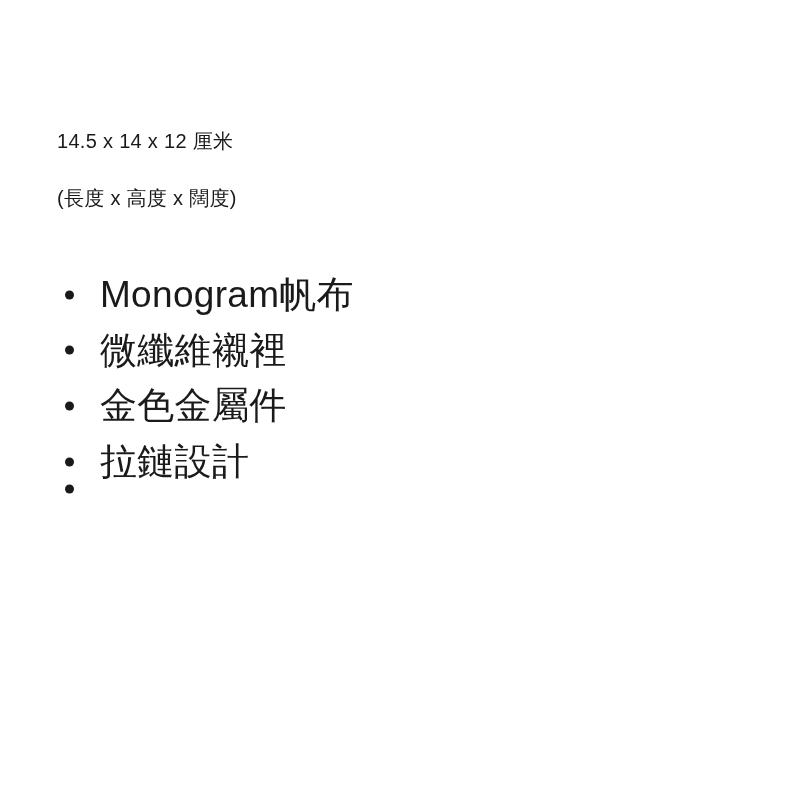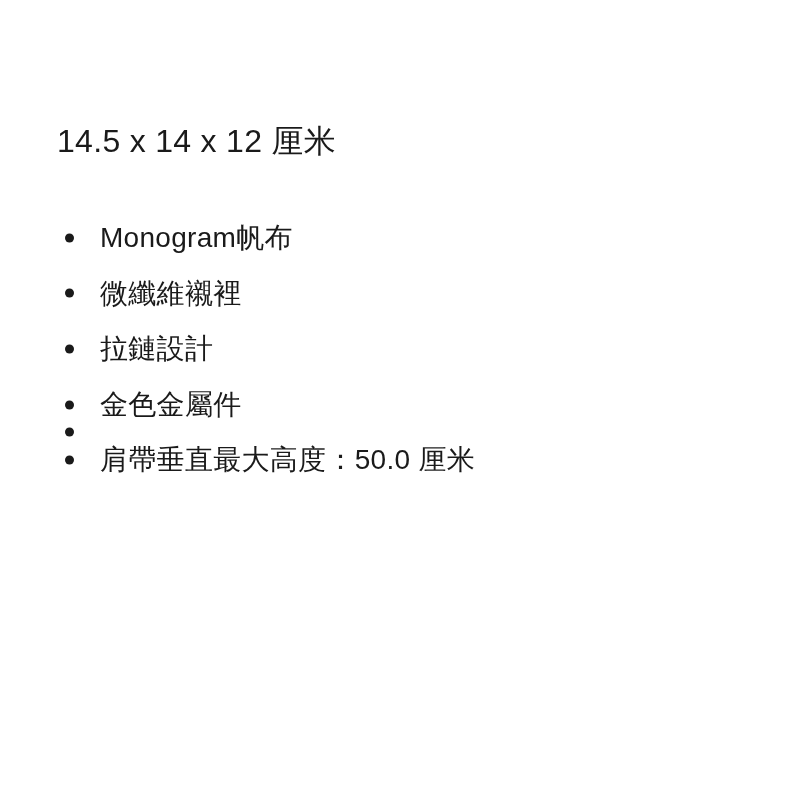--- a/index.html
+++ b/index.html
@@ -11,36 +11,36 @@
     }
     body {
       font-family: "Liberation Sans", "DejaVu Sans", sans-serif;
       color: #1a1a1a;
       -webkit-font-smoothing: antialiased;
     }
     .content {
       padding: 113px 40px 0 57px;
     }
     .dims {
-      font-size: 32px;
+      font-size: 20px;
       line-height: 57px;
       font-weight: 400;
       letter-spacing: 0.3px;
     }
     .dims .dims-line {
       display: block;
     }
     .detail-list {
       list-style: none;
       margin-top: 40px;
     }
     .detail-list li {
       position: relative;
       padding-left: 43px;
-      font-size: 28px;
+      font-size: 37px;
       line-height: 55.6px;
       letter-spacing: 0.3px;
     }
     .bullet {
       position: absolute;
       left: 8px;
       top: 50%;
       transform: translateY(-50%);
       width: 9px;
       height: 9px;
@@ -48,41 +48,38 @@
       background: #1a1a1a;
     }
   </style>
 </head>
 <body>
 
 <div class="content">
 
   <div class="dims">
     <span class="dims-line">14.5 x 14 x 12 厘米</span>
+    <span class="dims-line">(長度 x 高度 x 闊度)</span>
   </div>
 
   <ul class="detail-list">
     <li>
       <span class="bullet"></span>
       <span>Monogram帆布</span>
     </li>
     <li>
       <span class="bullet"></span>
       <span>微纖維襯裡</span>
     </li>
     <li>
       <span class="bullet"></span>
+      <span>金色金屬件</span>
+    </li>
+    <li>
+      <span class="bullet"></span>
       <span>拉鏈設計</span>
     </li>
     <li>
       <span class="bullet"></span>
-      <span>金色金屬件</span>
-    </li>
-    <li>
-      <span class="bullet"></span>
-    </li>
-    <li>
-      <span class="bullet"></span>
-      <span>肩帶垂直最大高度：50.0 厘米</span>
     </li>
   </ul>
 
 </div>
 
 </body></html>

